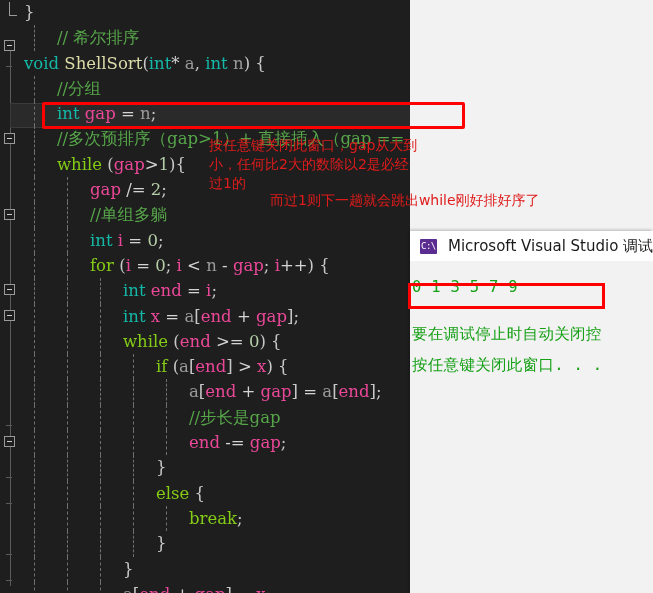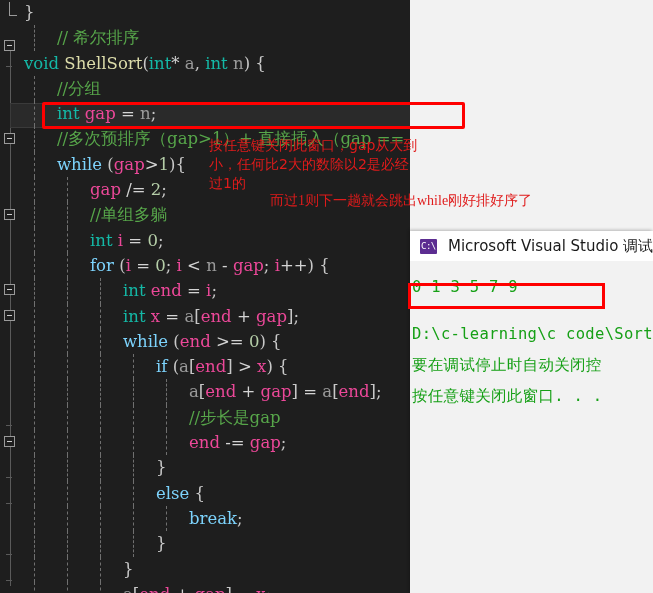--- a/index.html
+++ b/index.html
@@ -103,21 +103,21 @@
     border-left: 1px dashed #707070;
   }
   .g1 { left: 12px; }
   .g2 { left: 45px; }
   .g3 { left: 78px; }
   .g4 { left: 111px; }
   .g5 { left: 144px; }
 
   
   .t-kw    { color: #14b8a6; }   
-  .t-ctrl  { color: #7dd3fc; }   
+  .t-ctrl  { color: #84cc16; }   
   .t-fn    { color: #dcdcaa; }   
   .t-var   { color: #ec4899; }   
   .t-param { color: #9a9a9a; }   
   .t-num   { color: #b5cea8; }   
   .t-cmt   { color: #57a64a; }   
   .t-punc  { color: #c8c8c8; }
   .t-op    { color: #d4d4d4; }
 
   
   #current-line {
@@ -160,21 +160,21 @@
   .annot {
     position: absolute;
     color: #e01b1b;
     font-family: "DejaVu Sans", "Liberation Sans", sans-serif;
     font-size: 14px;
     line-height: 19px;
     white-space: pre;
     z-index: 30;
   }
   #annot-1 { left: 209px; top: 136px; }
-  #annot-2 { left: 270px; top: 191px; font-family: Liberation Serif, serif; }
+  #annot-2 { left: 270px; top: 191px; }
 
   
   #console {
     position: absolute;
     left: 410px;
     top: 231px;
     width: 243px;
     height: 362px;
     background: #f2f2f2;
     overflow: hidden;
@@ -287,21 +287,20 @@
   <div class="annot" id="annot-2">而过1则下一趟就会跳出while刚好排好序了</div>
 
   <div id="console">
     <div id="console-titlebar">
       <div id="console-icon"></div>
       <div id="console-title-text">Microsoft Visual Studio 调试控</div>
     </div>
     <div id="console-body">
       <div class="cline">0 1 3 5 7 9</div>
       <div class="cgap"></div>
-      <div class="cline">D:\c-learning\c code\Sort</div>
       <div class="cline">要在调试停止时自动关闭控</div>
       <div class="cline">按任意键关闭此窗口. . .</div>
     </div>
   </div>
 
   <div id="red-box-console"></div>
 
 </div>
 
 </body></html>

